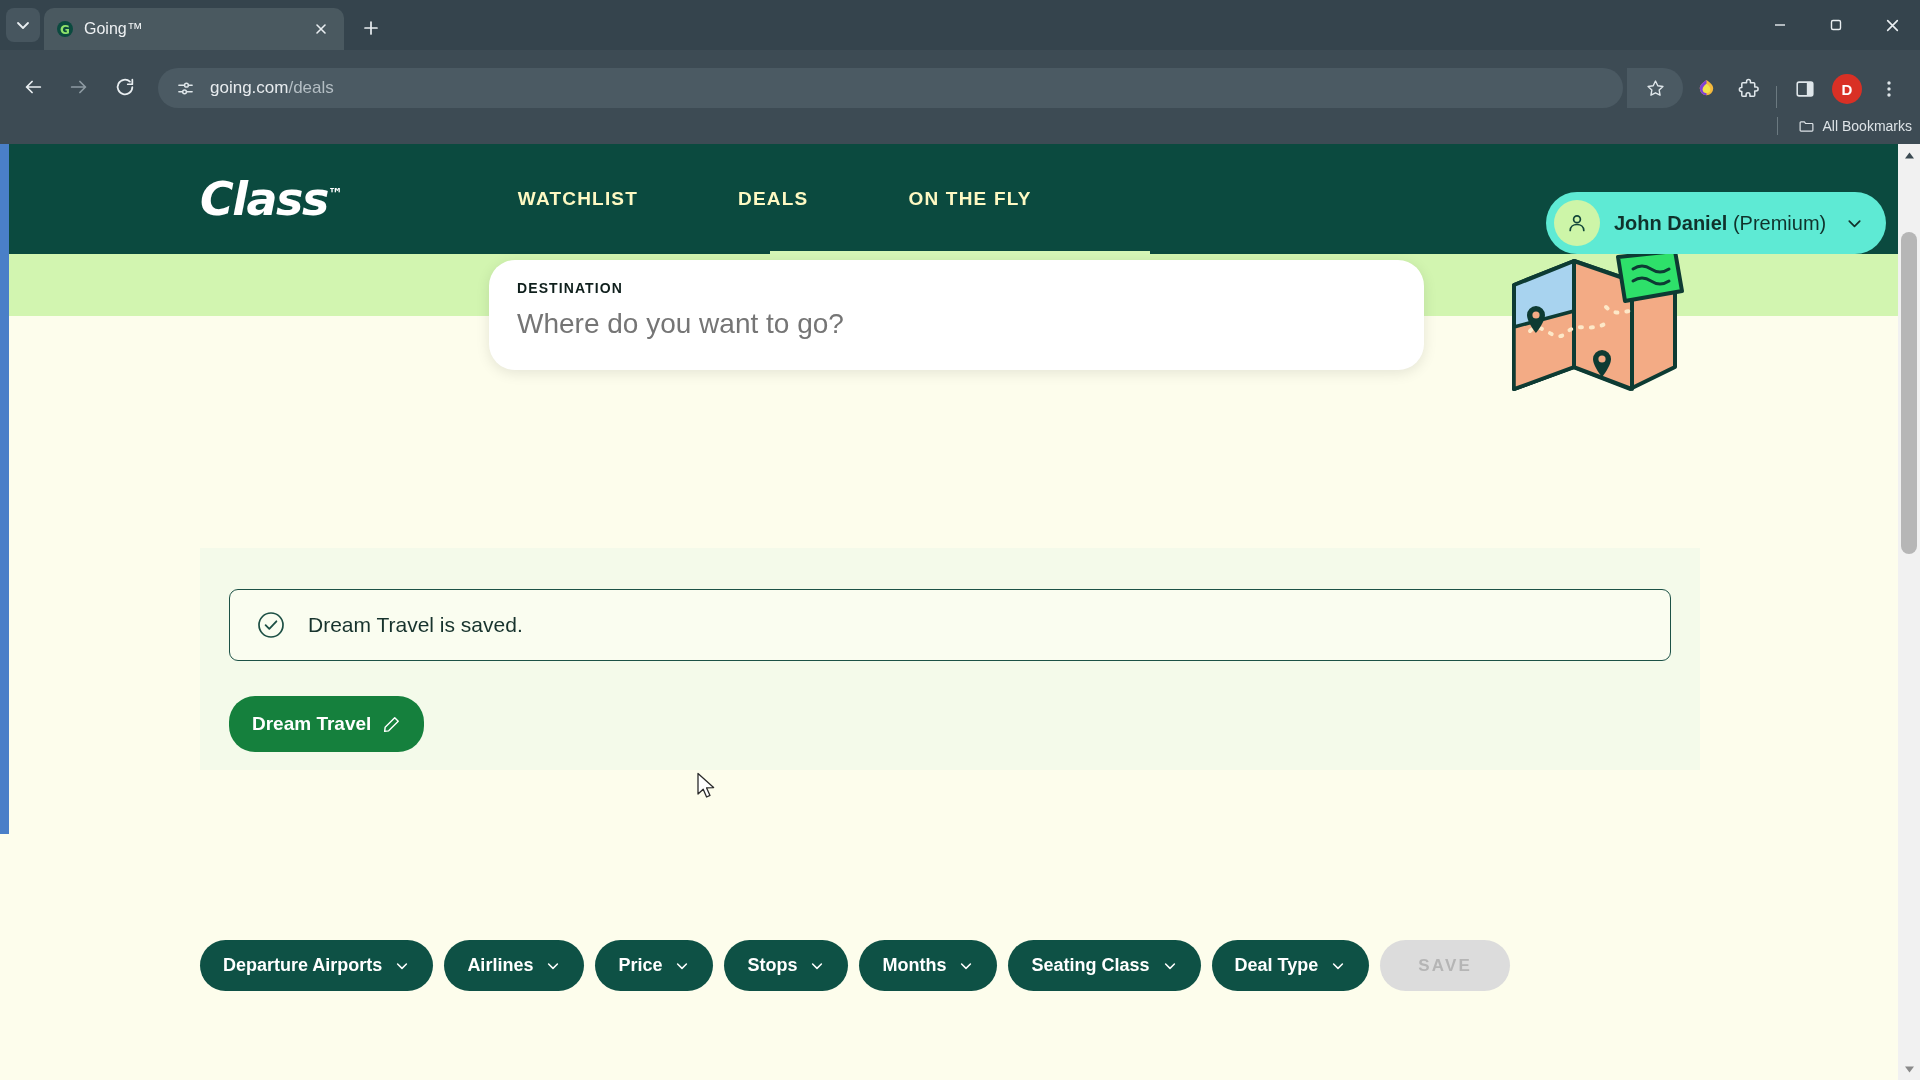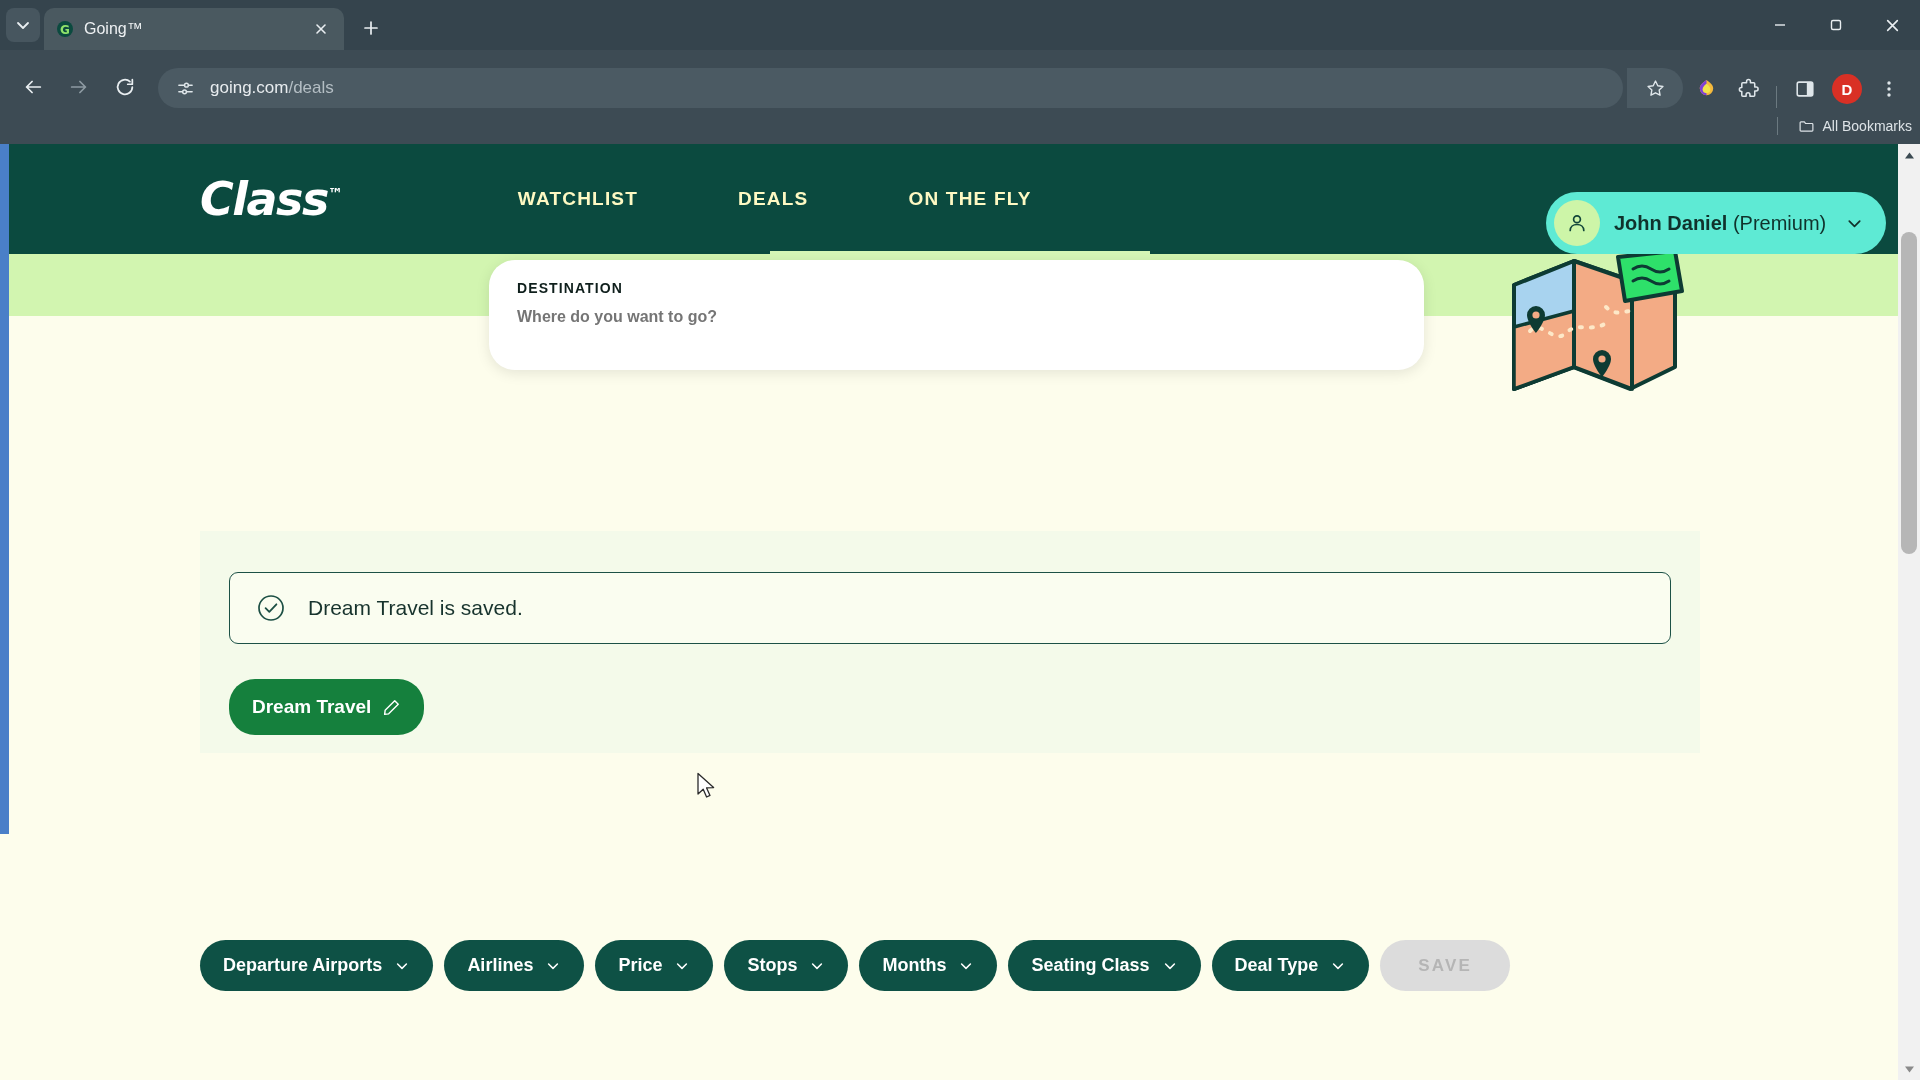--- a/index.html
+++ b/index.html
@@ -111,38 +111,38 @@
   .search-wrap { position: relative; height: 0; }
   .search-card {
     position: absolute; left: 489px; top: -56px; width: 935px; height: 110px;
     background: #ffffff; border-radius: 26px; box-shadow: 0 3px 14px rgba(0,0,0,0.10);
     padding: 20px 28px; z-index: 8;
   }
   .search-label {
     font-size: 14px; font-weight: bold; letter-spacing: 1.1px; color: #0f1f1c;
   }
   .search-input {
-    margin-top: 12px; font-size: 16px; color: #6f7a78; border:none; outline:none;
-    background: transparent; width: 100%; font-family: "Liberation Sans", sans-serif; font-weight: bold;
+    margin-top: 12px; font-size: 28px; color: #6f7a78; border:none; outline:none;
+    background: transparent; width: 100%; font-family: "Liberation Sans", sans-serif;
   }
 
   .map-illo {
     position: absolute; right: 235px; top: -5px; width: 215px; height: 190px; z-index: 2;
   }
 
   .adventurous {
     position: absolute; left: 0; right: 0; top: 112px; text-align: center; z-index: 6;
   }
   .adventurous .hl {
     background: #d6f7b7; font-size: 22px; color: #12342d; padding: 5px 9px;
   }
   .adventurous a { color: #1a1ae0; text-decoration: underline; }
 
   .filter-panel {
-    position: absolute; left: 200px; top: 387px; width: 1500px; height: 222px;
+    position: absolute; left: 200px; top: 404px; width: 1500px; height: 222px;
     background: #f4faea;
   }
   .saved-alert {
     position: absolute; left: 29px; top: 41px; width: 1442px; height: 72px;
     border: 1.5px solid #1c5146; border-radius: 9px; background: #fafdf0;
     display: flex; align-items: center; padding: 0 27px; gap: 23px;
   }
   .saved-alert .txt { font-size: 21px; color: #17332d; }
   .dream-btn {
     position: absolute; left: 29px; top: 148px; height: 56px;

